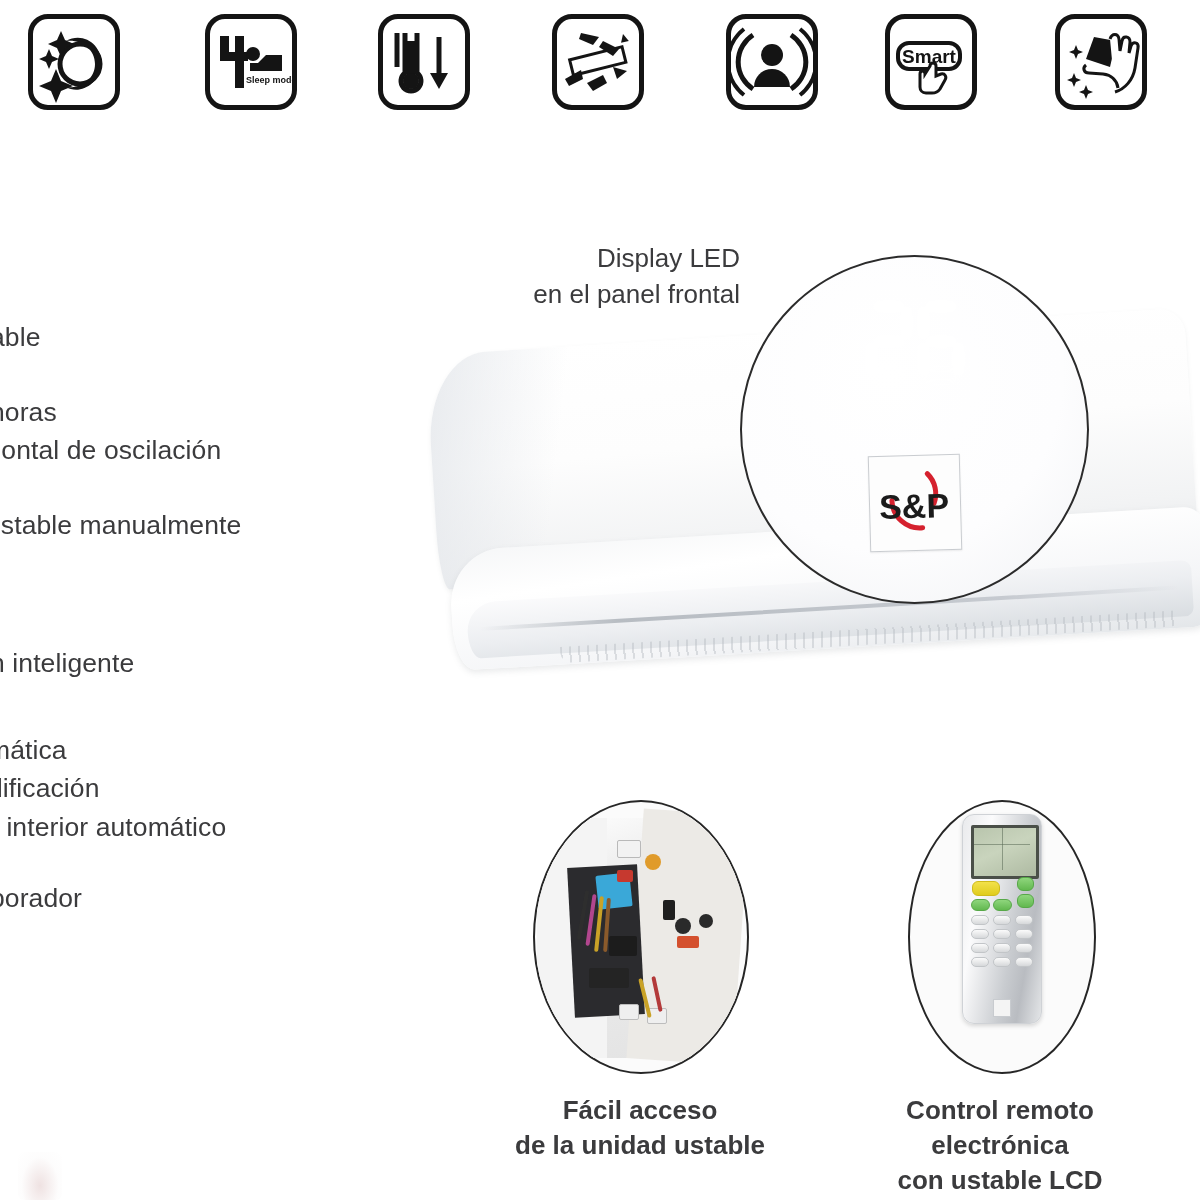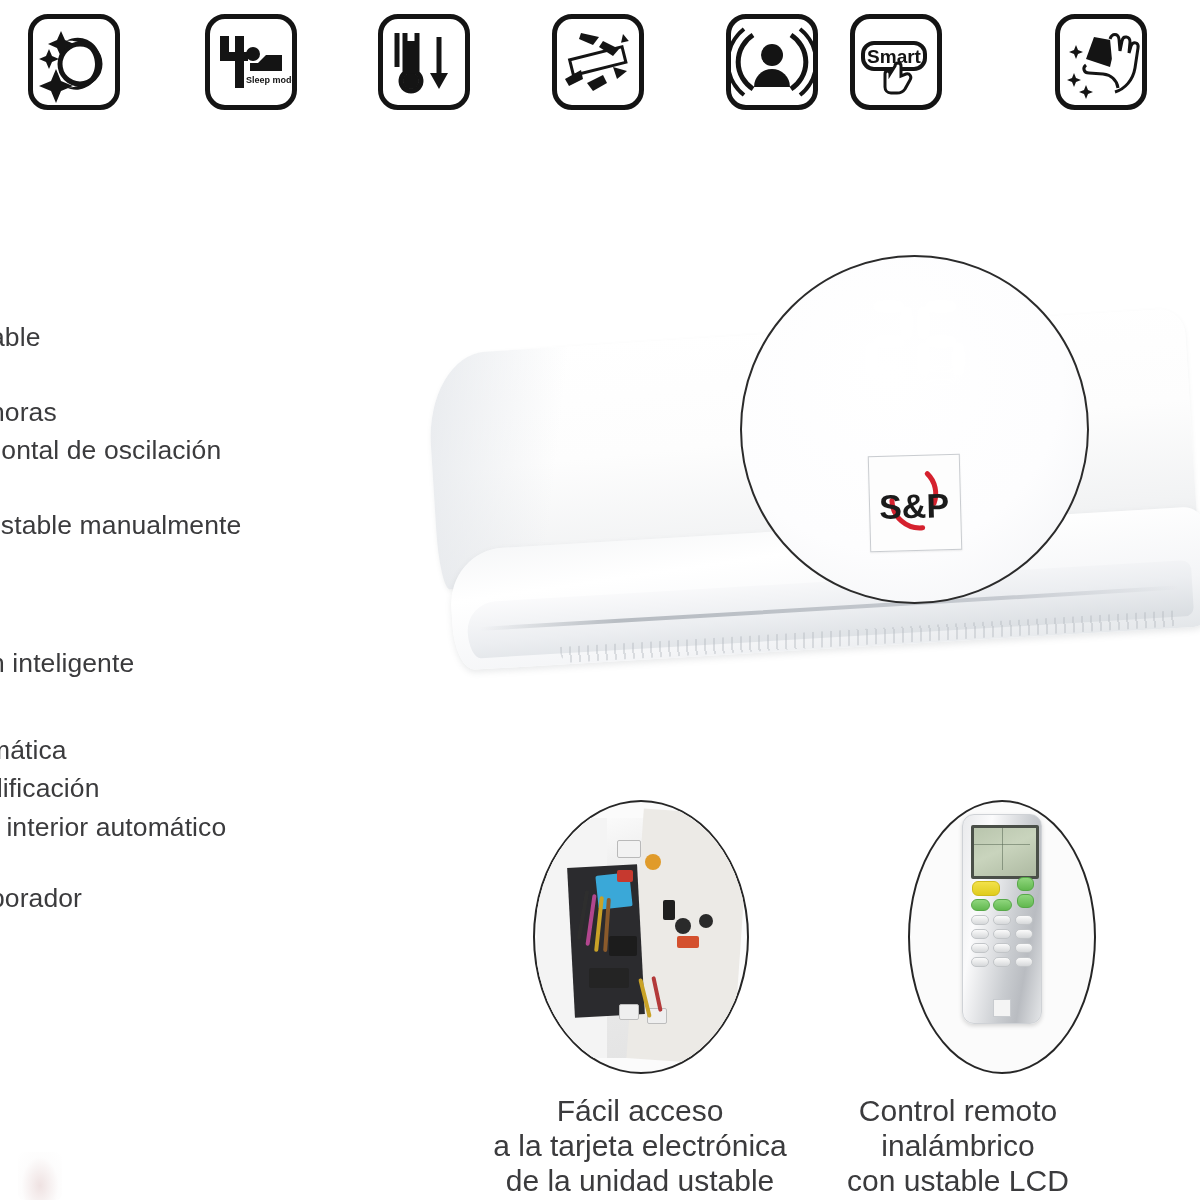--- a/index.html
+++ b/index.html
@@ -292,26 +292,27 @@
     transform: translateX(-50%);
     width: 16px;
     height: 16px;
     background: #f4f4f4;
     border: 1px solid #c8cbcf;
   }
 
   .photo-caption {
     position: absolute;
     text-align: center;
-    font-size: 30px;
+    font-size: 26px;
     line-height: 35px;
     color: #3b3b3d;
+    font-weight: bold;
   }
   #board-caption { left: 440px; top: 1093px; width: 400px; }
-  #remote-caption { left: 813px; top: 1093px; width: 290px; }
+  #remote-caption { left: 855px; top: 1093px; width: 290px; }
 
   .smudge {
     position: absolute;
     left: 18px;
     top: 1152px;
     width: 44px;
     height: 48px;
     border-radius: 6px;
     background: radial-gradient(ellipse at 50% 70%, rgba(196,150,150,0.28) 0%, rgba(240,235,235,0.12) 60%, rgba(255,255,255,0) 100%);
   }
@@ -372,21 +373,21 @@
     <svg width="82" height="86" viewBox="0 0 82 86" aria-hidden="true">
       <circle cx="41" cy="36" r="11" fill="#141414"></circle>
       <path d="M23 68 a18 18 0 0 1 36 0 z" fill="#141414"></path>
       <path d="M22 16 a32 32 0 0 0 0 54" fill="none" stroke="#141414" stroke-width="5"></path>
       <path d="M13 10 a42 42 0 0 0 0 66" fill="none" stroke="#141414" stroke-width="4"></path>
       <path d="M60 16 a32 32 0 0 1 0 54" fill="none" stroke="#141414" stroke-width="5"></path>
       <path d="M69 10 a42 42 0 0 1 0 66" fill="none" stroke="#141414" stroke-width="4"></path>
     </svg>
   </div>
 
-  <div class="feature-icon" style="left:850px;">
+  <div class="feature-icon" style="left:885px;">
     <svg width="82" height="86" viewBox="0 0 82 86" aria-hidden="true">
       <rect x="8" y="24" width="62" height="26" rx="11" fill="#ffffff" stroke="#141414" stroke-width="4"></rect>
       <text x="39" y="44" text-anchor="middle" font-family="'Liberation Sans', sans-serif" font-size="19" font-weight="bold" fill="#141414">Smart</text>
       <path d="M40 47 c0 -4 6 -4 6 0 v10 l5 -2 c4 -1 6 3 4 6 l-5 9 c-2 3 -5 4 -8 4 h-6 c-4 0 -6 -3 -6 -6 v-13 c0 -4 5 -4 5 0 z" fill="#ffffff" stroke="#141414" stroke-width="3"></path>
     </svg>
   </div>
 
   <div class="feature-icon" style="left:1055px;">
     <svg width="82" height="86" viewBox="0 0 82 86" aria-hidden="true">
       <path d="M34 18 l22 4 -6 26 -24 -8 z" fill="#141414"></path>
@@ -406,20 +407,24 @@
   <div class="feat-line" style="left:-14px; top:210px;">ustable manualmente</div>
   <div class="feat-line" style="left:-10px; top:348px;">n inteligente</div>
   <div class="feat-line" style="left:-12px; top:435px;">mática</div>
   <div class="feat-line" style="left:-12px; top:473px;">dificación</div>
   <div class="feat-line" style="left:-10px; top:512px;">r interior automático</div>
   <div class="feat-line" style="left:-10px; top:583px;">porador</div>
 </div>
 
 <div id="unit-area">
 
+  <div class="callout-text">
+    <div>Display LED</div>
+    <div>en el panel frontal</div>
+  </div>
 
   <div class="ac-unit">
     <div class="ac-top">
       <div class="ac-top-shade"></div>
     </div>
     <div class="ac-bottom"></div>
     <div class="ac-louver"></div>
     <div class="ac-louver-line"></div>
     <div class="ac-vent-texture"></div>
   </div>
@@ -483,21 +488,20 @@
     <div class="board-wire" style="left:50px; top:78px; width:4px; height:56px; background:#c9a227; transform:rotate(6deg);"></div>
     <div class="board-wire" style="left:58px; top:80px; width:4px; height:54px; background:#8a5a2b; transform:rotate(4deg);"></div>
     <div class="board-wire" style="left:34px; top:72px; width:4px; height:50px; background:#2e2e2e; transform:rotate(10deg);"></div>
     <div class="board-wire" style="left:96px; top:160px; width:4px; height:40px; background:#c9a227; transform:rotate(-14deg);"></div>
     <div class="board-wire" style="left:108px; top:158px; width:4px; height:36px; background:#b33a3a; transform:rotate(-12deg);"></div>
   </div>
 </div>
 
 <div class="photo-caption" id="board-caption">
   <div>Fácil acceso</div>
-  <div>a la tarjeta electrónica</div>
   <div>de la unidad ustable</div>
 </div>
 
 <div class="photo-circle" id="remote-circle">
   <div class="remote-photo">
     <div class="remote-lcd">
       <span class="lcd-line" style="left:0; top:16px; width:56px; height:1px;"></span>
       <span class="lcd-line" style="left:28px; top:0; width:1px; height:42px;"></span>
     </div>
     <div class="remote-btn btn-yellow"></div>
@@ -518,17 +522,17 @@
     <div class="remote-btn btn-gray" style="left:8px;  top:142px; width:16px; height:8px;"></div>
     <div class="remote-btn btn-gray" style="left:30px; top:142px; width:16px; height:8px;"></div>
     <div class="remote-btn btn-gray" style="left:52px; top:142px; width:16px; height:8px;"></div>
 
     <div class="remote-logo"></div>
   </div>
 </div>
 
 <div class="photo-caption" id="remote-caption">
   <div>Control remoto</div>
-  <div>inalámbrico</div>
+  <div>electrónica</div>
   <div>con ustable LCD</div>
 </div>
 
 <div class="smudge"></div>
 
 </body></html>

